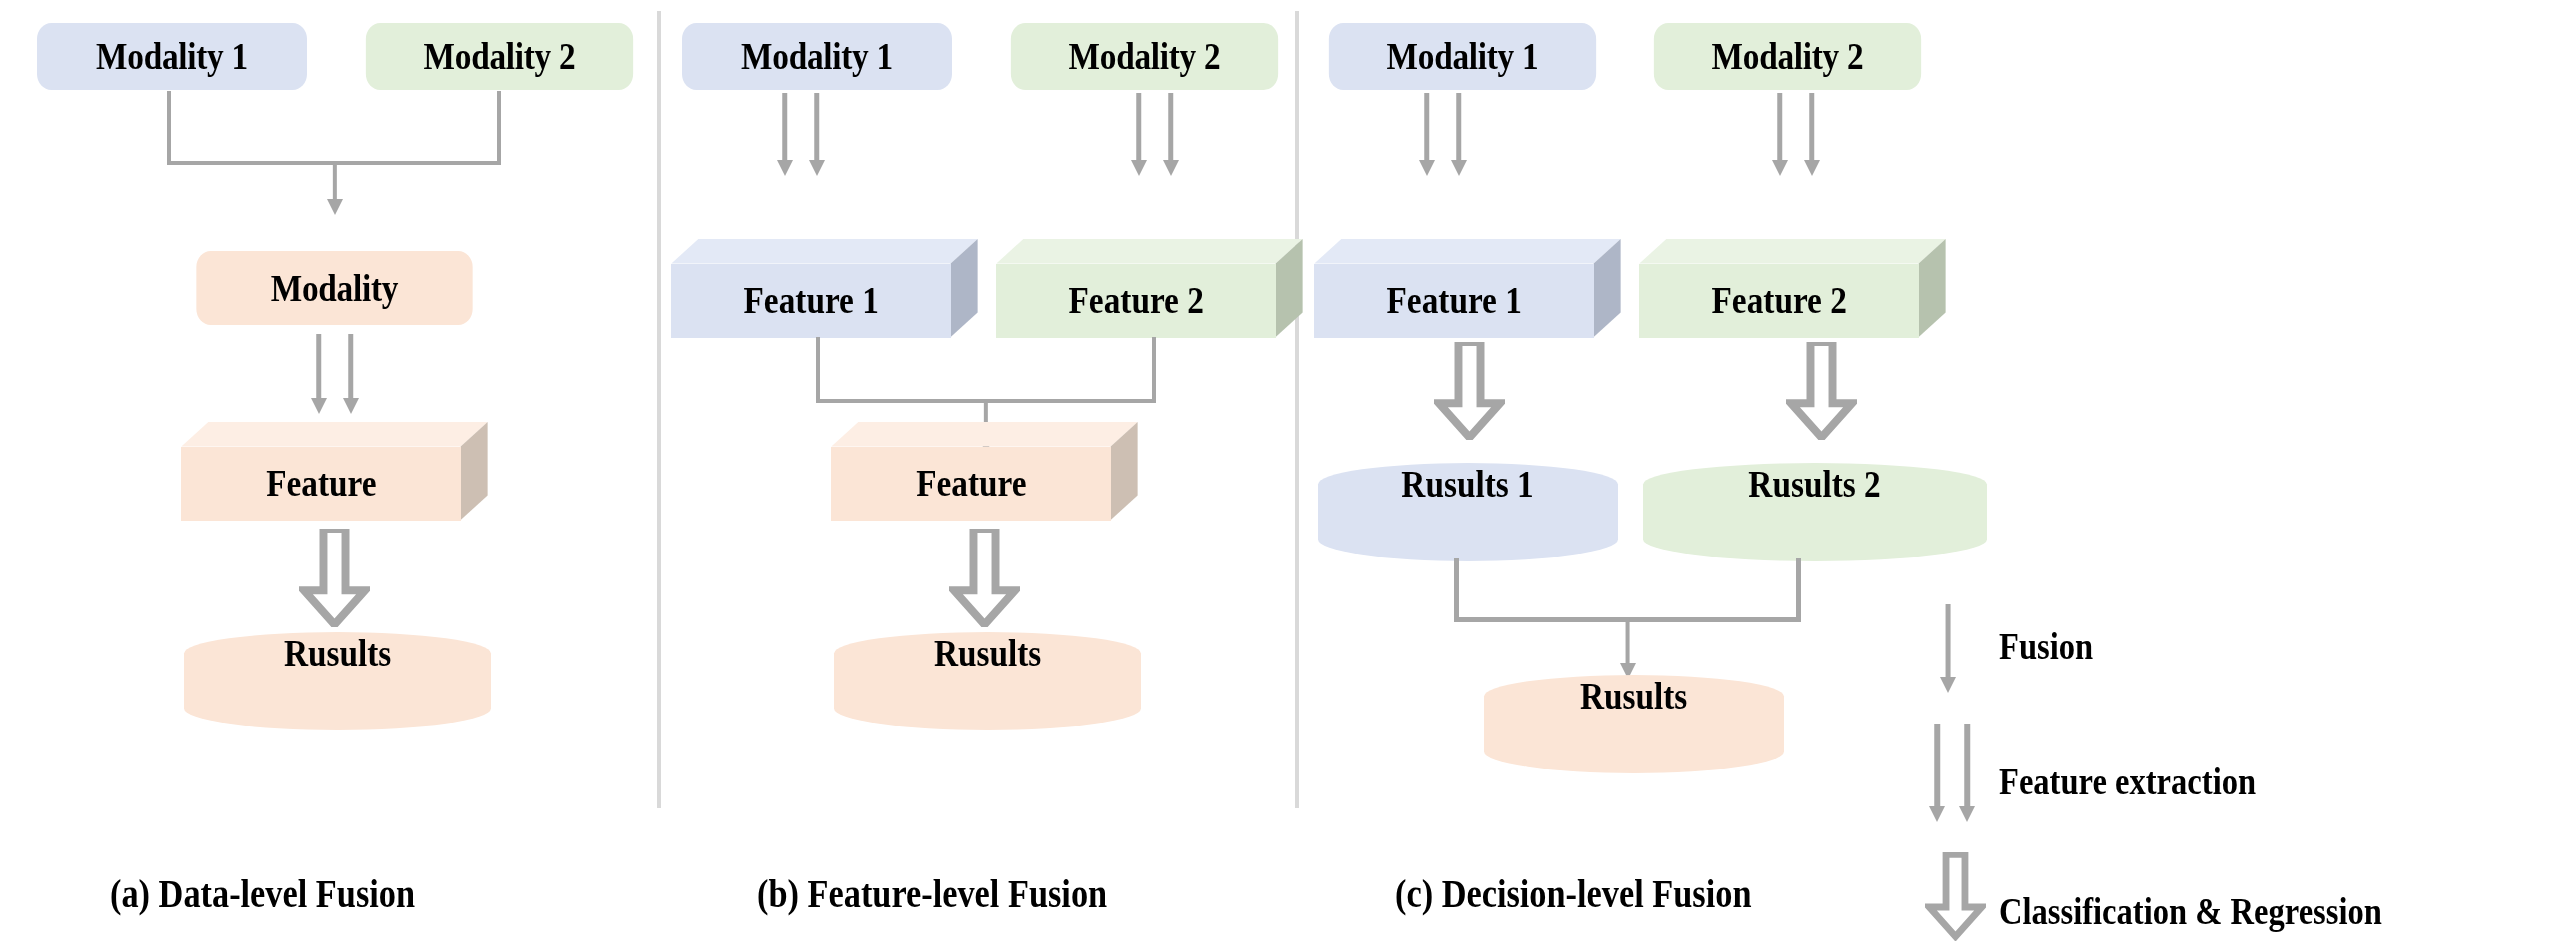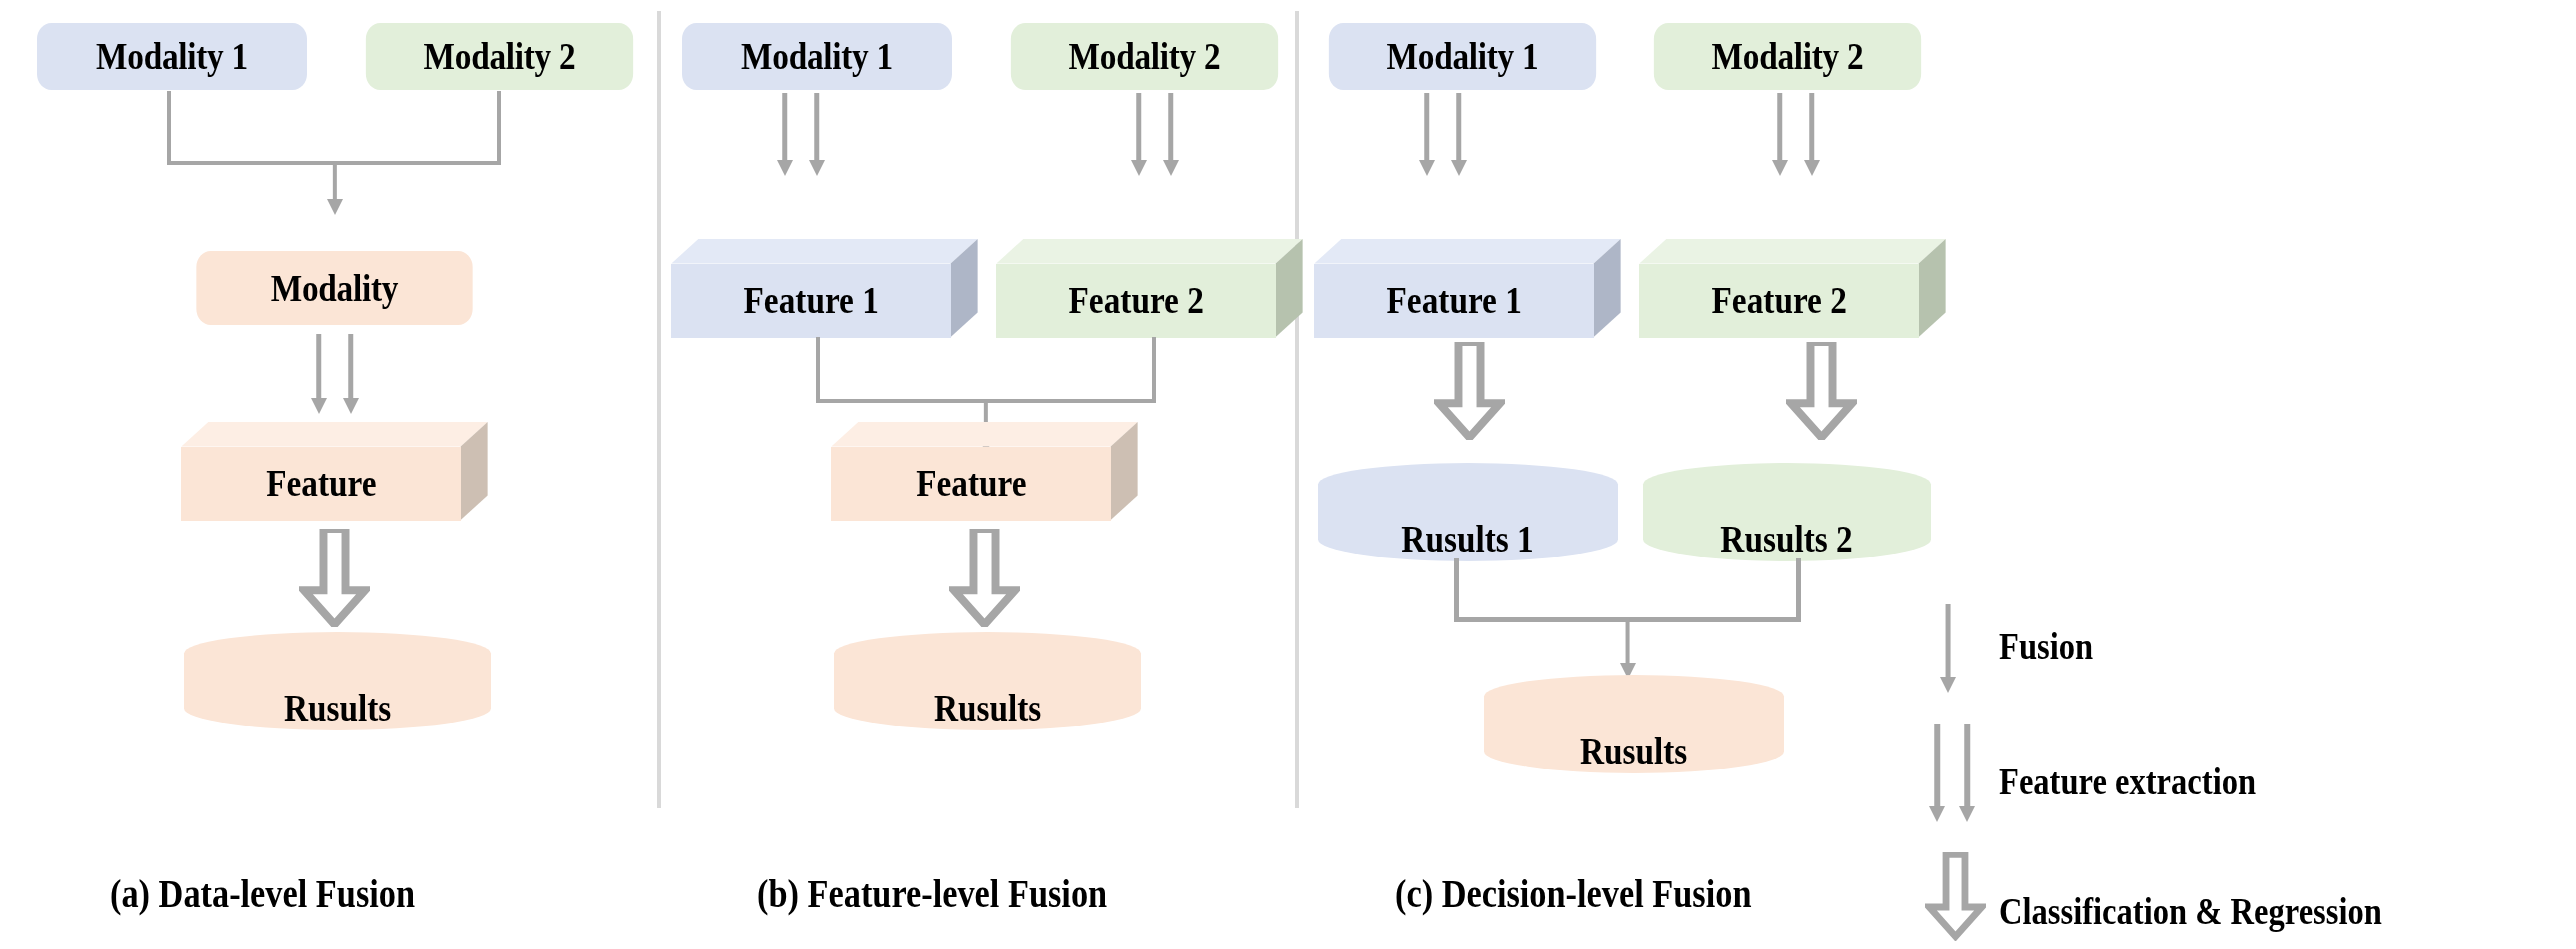--- a/index.html
+++ b/index.html
@@ -33,21 +33,21 @@
     font-weight:bold;font-size:37px;color:#000;
     font-family:"Liberation Serif","DejaVu Serif",serif;
   }
   .box3d .front > span{display:block;white-space:nowrap;transform:scaleX(0.90);}
   .box3d .topface{position:absolute;left:0;top:0;}
 
   
   .cyl{
     position:absolute;
     border-radius:50% / 22%;
-    display:flex;align-items:flex-end;justify-content:center;
+    display:flex;align-items:flex-start;justify-content:center;
     font-weight:bold;font-size:37px;color:#000;
     font-family:"Liberation Serif","DejaVu Serif",serif;
   }
   .cyl > span{display:block;white-space:nowrap;transform:scaleX(0.90);}
 
   
   .sarrow{position:absolute;}
   .sarrow .shaft{position:absolute;left:50%;top:0;transform:translateX(-50%);background:#a6a6a6;}
   .sarrow .head{
     position:absolute;left:50%;bottom:0;transform:translateX(-50%);
@@ -296,21 +296,21 @@
     <div class="harrow" style="left:1786px;top:342px;width:71px;height:98px;">
       <svg width="71" height="98" viewBox="0 0 116 160">
         <polygon points="40,0 76,0 76,100 108,100 58,156 8,100 40,100" fill="#ffffff" stroke="#a6a6a6" stroke-width="13" stroke-linejoin="miter"></polygon>
       </svg>
     </div>
 
     <div class="cyl" style="left:1318px;top:463px;width:300px;height:98px;background:#dbe2f2;">
       <span>Rusults 1</span>
     </div>
 
-    <div class="cyl" style="left:1643px;top:463px;width:288px;height:98px;background:#e2efda;">
+    <div class="cyl" style="left:1643px;top:463px;width:344px;height:98px;background:#e2efda;">
       <span>Rusults 2</span>
     </div>
 
     <div class="brk" style="left:1454px;top:558px;width:347px;height:64px;">
       <div class="seg" style="left:0px;top:0px;width:4.9px;height:59px;"></div>
       <div class="seg" style="right:0px;top:0px;width:4.9px;height:59px;"></div>
       <div class="seg" style="left:0px;bottom:0px;width:347px;height:4.9px;"></div>
     </div>
     <div class="sarrow" style="left:1619px;top:618px;width:17px;height:61px;">
       <div class="shaft" style="width:4.9px;height:47px;"></div>

